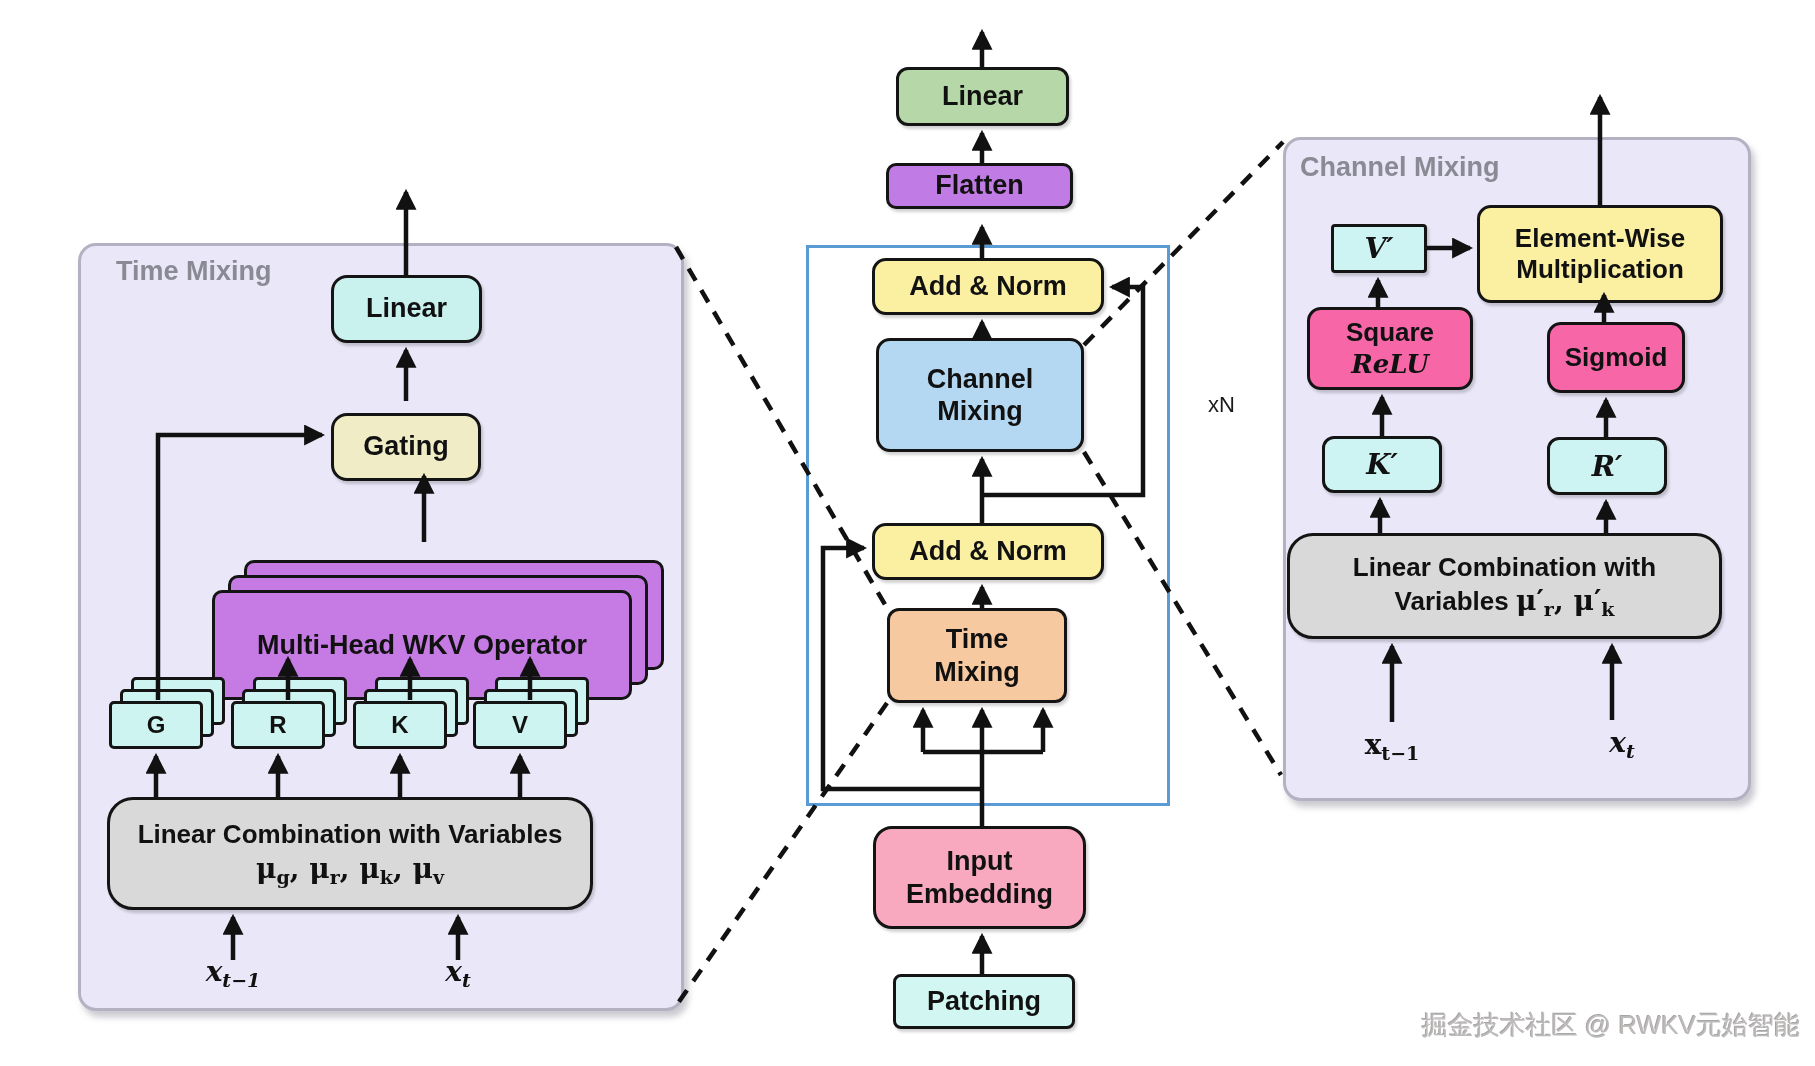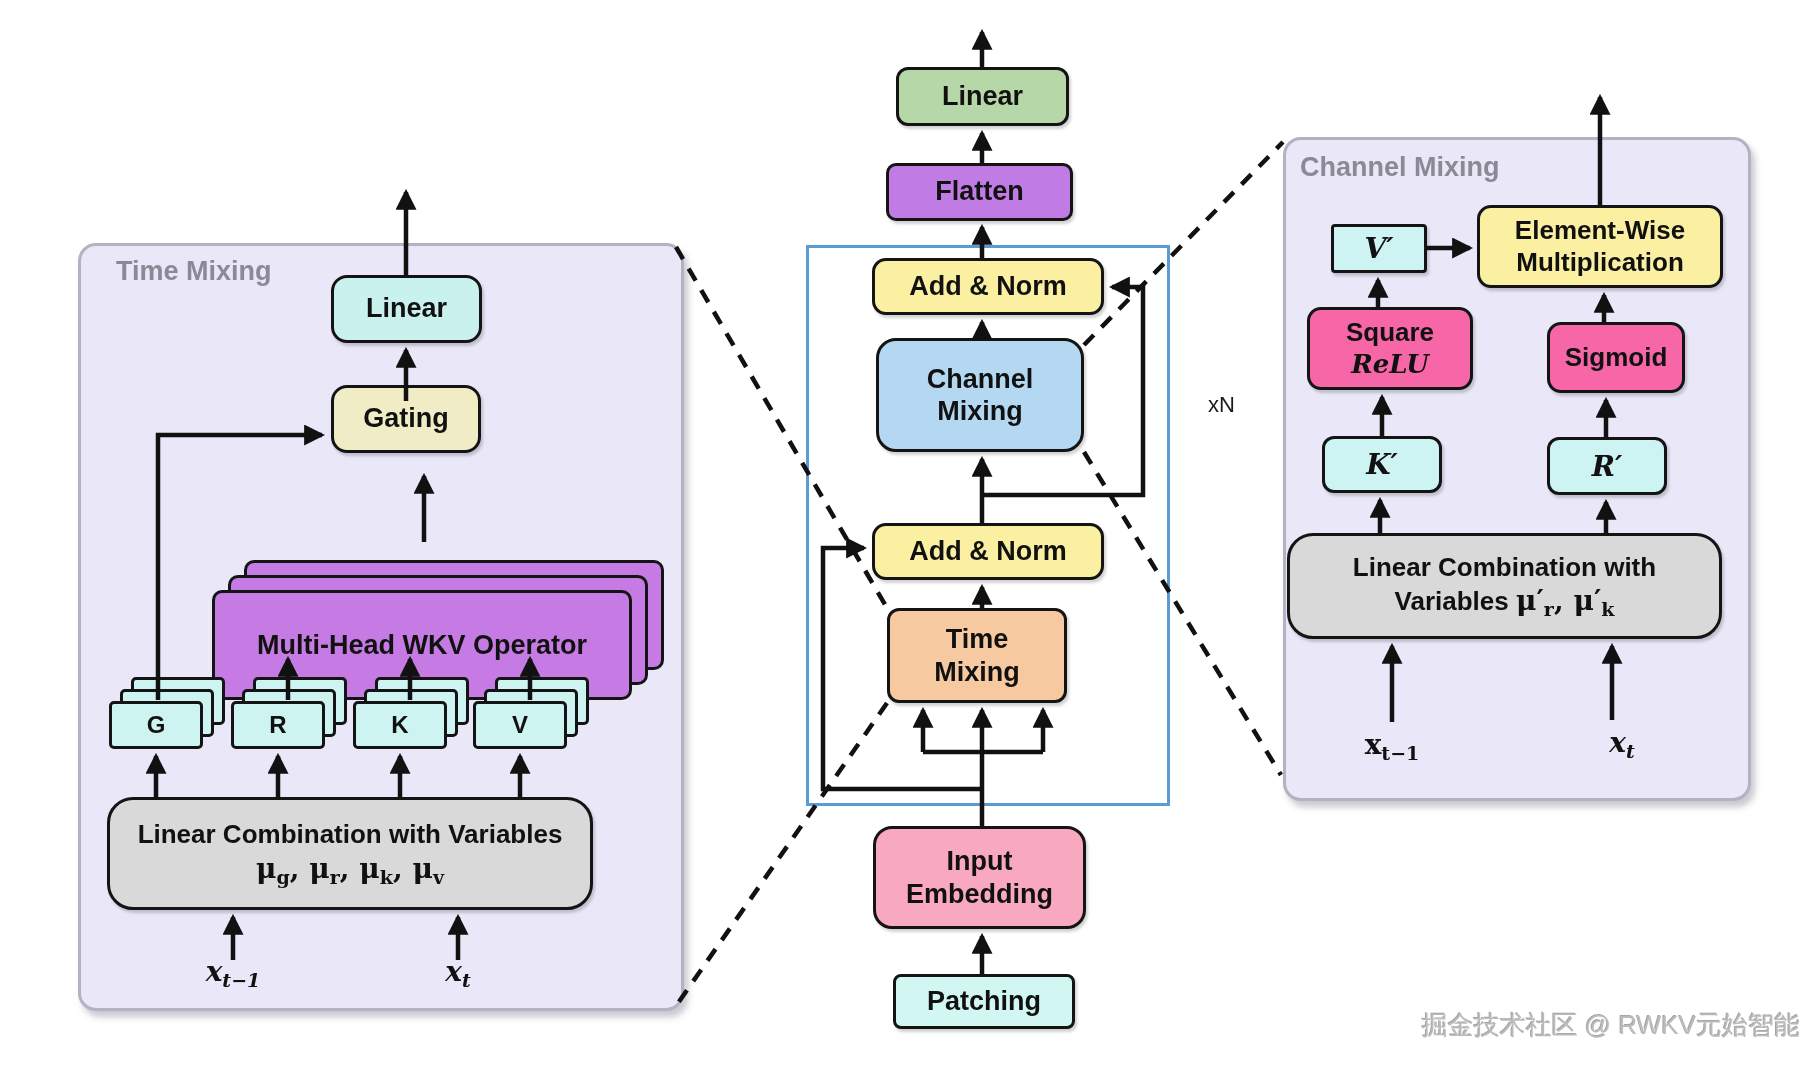--- a/index.html
+++ b/index.html
@@ -30,21 +30,21 @@
 
 <div class="canvas">
 
   <div class="panel" style="left:78px;top:243px;width:600px;height:762px;"></div>
   <div class="panel-title" style="left:116px;top:256px;">Time Mixing</div>
 
   <div class="box" style="left:331px;top:275px;width:151px;height:68px;background:#c9f2ef;border-radius:16px;">
     <span>Linear</span>
   </div>
 
-  <div class="box" style="left:331px;top:385px;width:150px;height:68px;background:#efecc6;border-radius:16px;">
+  <div class="box" style="left:331px;top:413px;width:150px;height:68px;background:#efecc6;border-radius:16px;">
     <span>Gating</span>
   </div>
 
   <div class="stack" style="left:212px;top:512px;width:452px;height:140px;margin-top:48px;">
     <div class="layer" style="left:32px;top:0;width:420px;height:110px;background:#c57be3;border-radius:10px;"></div>
     <div class="layer" style="left:16px;top:15px;width:420px;height:110px;background:#c57be3;border-radius:10px;"></div>
     <div class="layer" style="left:0;top:30px;width:420px;height:110px;background:#c57be3;border-radius:10px;display:flex;align-items:center;justify-content:center;font-weight:bold;font-size:27px;">
       <span>Multi-Head WKV Operator</span>
     </div>
   </div>
@@ -99,47 +99,47 @@
 
   <div class="box l2" style="left:887px;top:608px;width:180px;height:95px;background:#f6c9a0;border-radius:12px;">
     <span>Time</span>
     <span>Mixing</span>
   </div>
 
   <div class="box" style="left:872px;top:523px;width:232px;height:57px;background:#fbf0a2;border-radius:14px;">
     <span>Add &amp; Norm</span>
   </div>
 
-  <div class="box l2" style="left:876px;top:338px;width:208px;height:114px;background:#b4d8f2;border-radius:20px;">
+  <div class="box l2" style="left:876px;top:338px;width:208px;height:114px;background:#b4d8f2;border-radius:14px;">
     <span>Channel</span>
     <span>Mixing</span>
   </div>
 
   <div class="box" style="left:872px;top:258px;width:232px;height:57px;background:#fbf0a2;border-radius:14px;">
     <span>Add &amp; Norm</span>
   </div>
 
-  <div class="box" style="left:886px;top:163px;width:187px;height:58px;background:#c07ce4;border-radius:10px;">
+  <div class="box" style="left:886px;top:163px;width:187px;height:46px;background:#c07ce4;border-radius:10px;">
     <span>Flatten</span>
   </div>
 
   <div class="box" style="left:896px;top:67px;width:173px;height:59px;background:#b6d7a8;border-radius:12px;">
     <span>Linear</span>
   </div>
 
   <div class="xn" style="left:1208px;top:392px;">xN</div>
 
   <div class="panel" style="left:1283px;top:137px;width:462px;height:658px;"></div>
   <div class="panel-title" style="left:1300px;top:152px;">Channel Mixing</div>
 
   <div class="box serif" style="left:1331px;top:224px;width:96px;height:49px;background:#cdf4f2;border-radius:4px;font-size:28px;">
     <span>V′</span>
   </div>
 
-  <div class="box l2" style="left:1477px;top:205px;width:246px;height:83px;background:#fbf0a2;border-radius:14px;font-size:26px;">
+  <div class="box l2" style="left:1477px;top:205px;width:246px;height:98px;background:#fbf0a2;border-radius:14px;font-size:26px;">
     <span>Element-Wise</span>
     <span>Multiplication</span>
   </div>
 
   <div class="box l2" style="left:1307px;top:307px;width:166px;height:83px;background:#f767a8;border-radius:14px;font-size:26px;">
     <span>Square</span>
     <span class="serif">ReLU</span>
   </div>
 
   <div class="box" style="left:1535px;top:322px;width:138px;height:71px;background:#f767a8;border-radius:14px;font-size:26px;margin-left:12px;">

